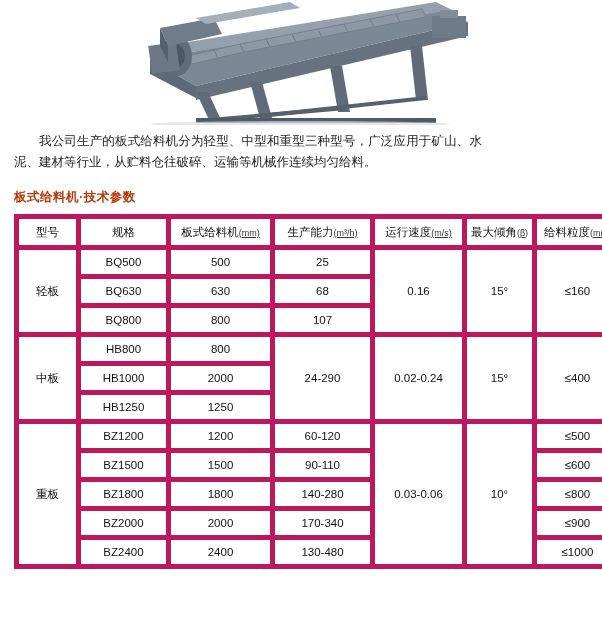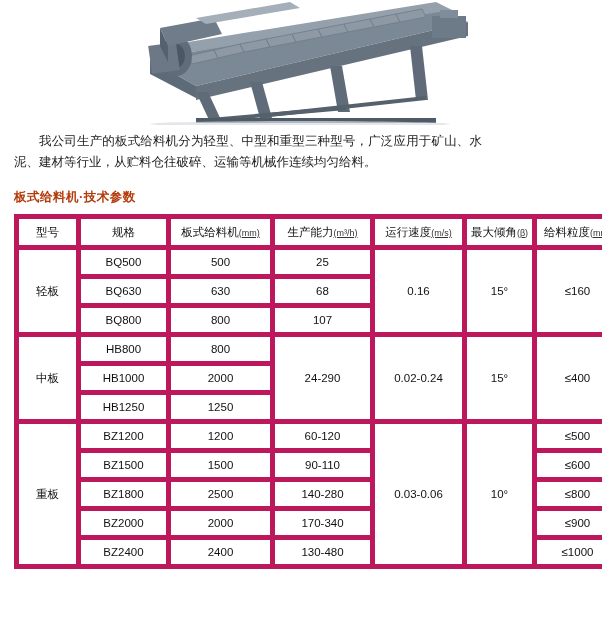--- a/index.html
+++ b/index.html
@@ -210,21 +210,21 @@
           <td>≤500</td>
         </tr>
         <tr>
           <td>BZ1500</td>
           <td>1500</td>
           <td>90-110</td>
           <td>≤600</td>
         </tr>
         <tr>
           <td>BZ1800</td>
-          <td>2500</td>
+          <td>1800</td>
           <td>140-280</td>
           <td>≤800</td>
         </tr>
         <tr>
           <td>BZ2000</td>
           <td>2000</td>
           <td>170-340</td>
           <td>≤900</td>
         </tr>
         <tr>

